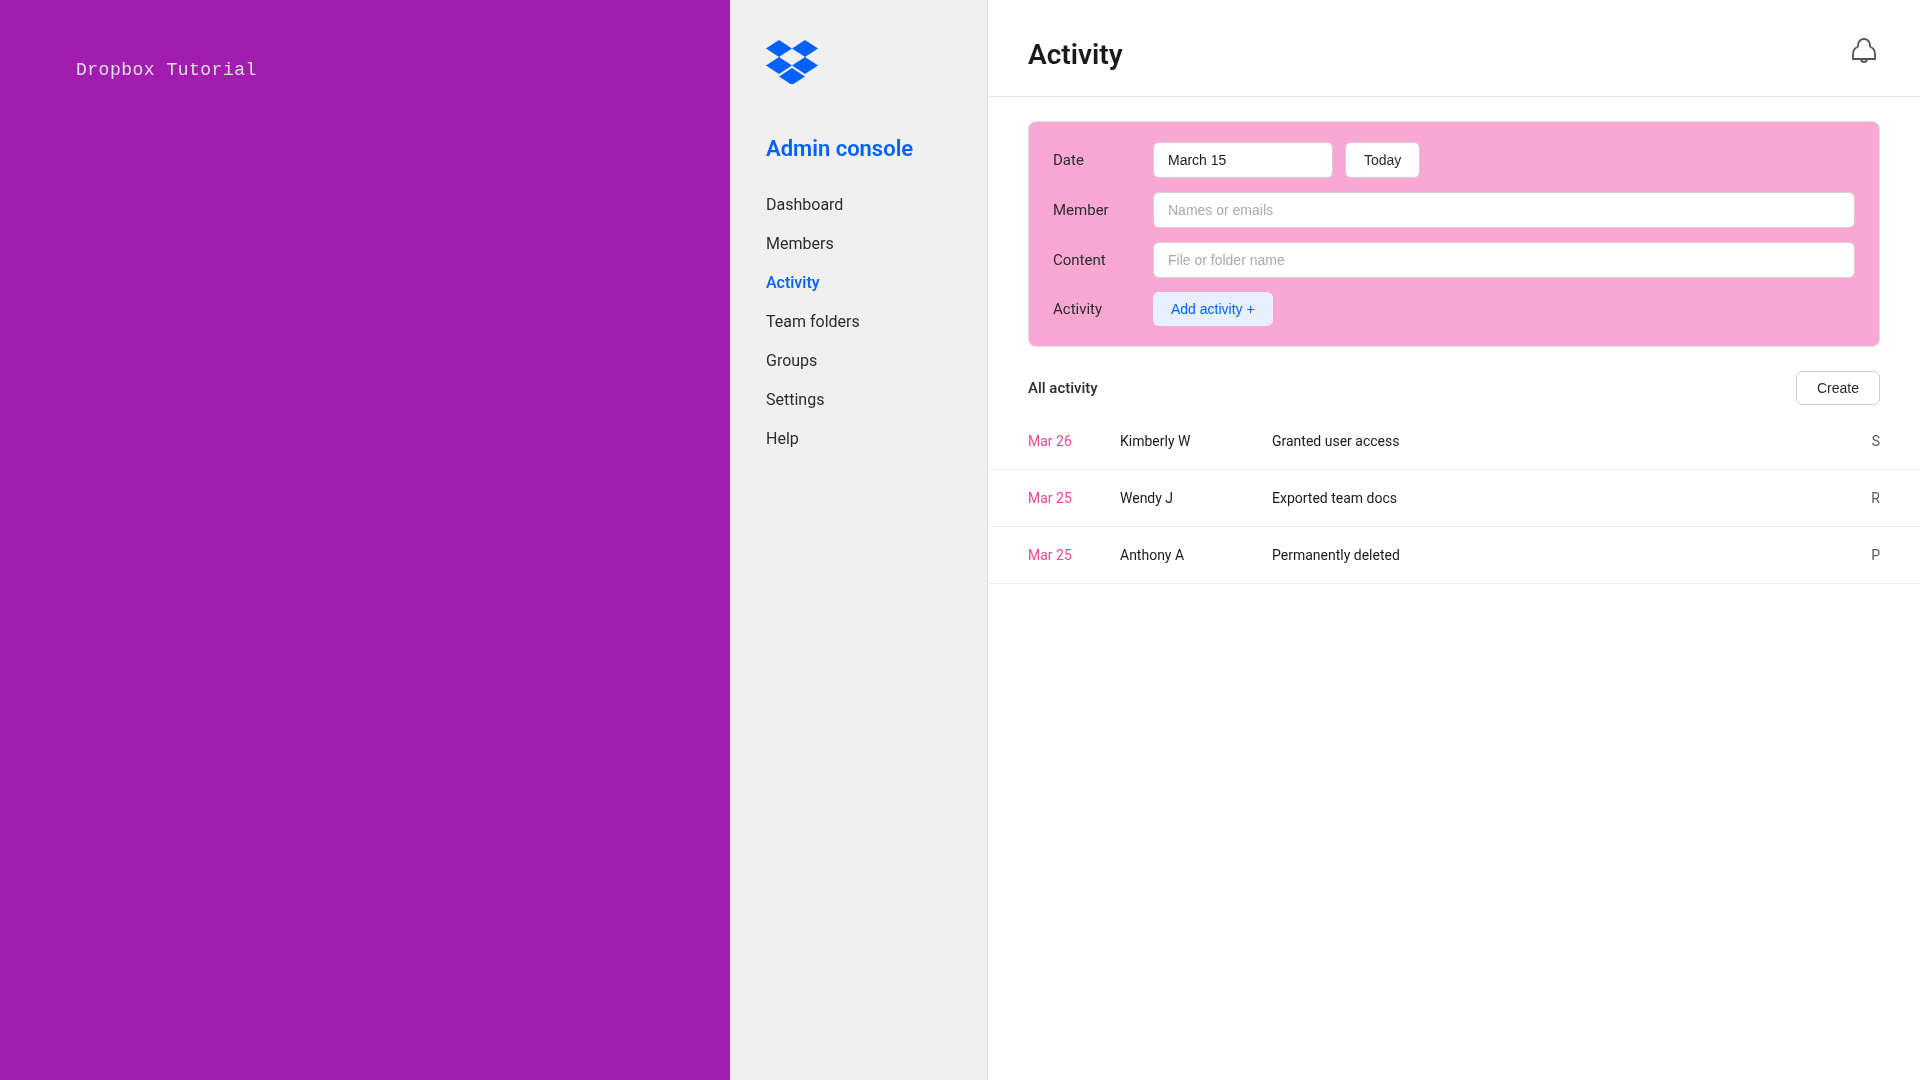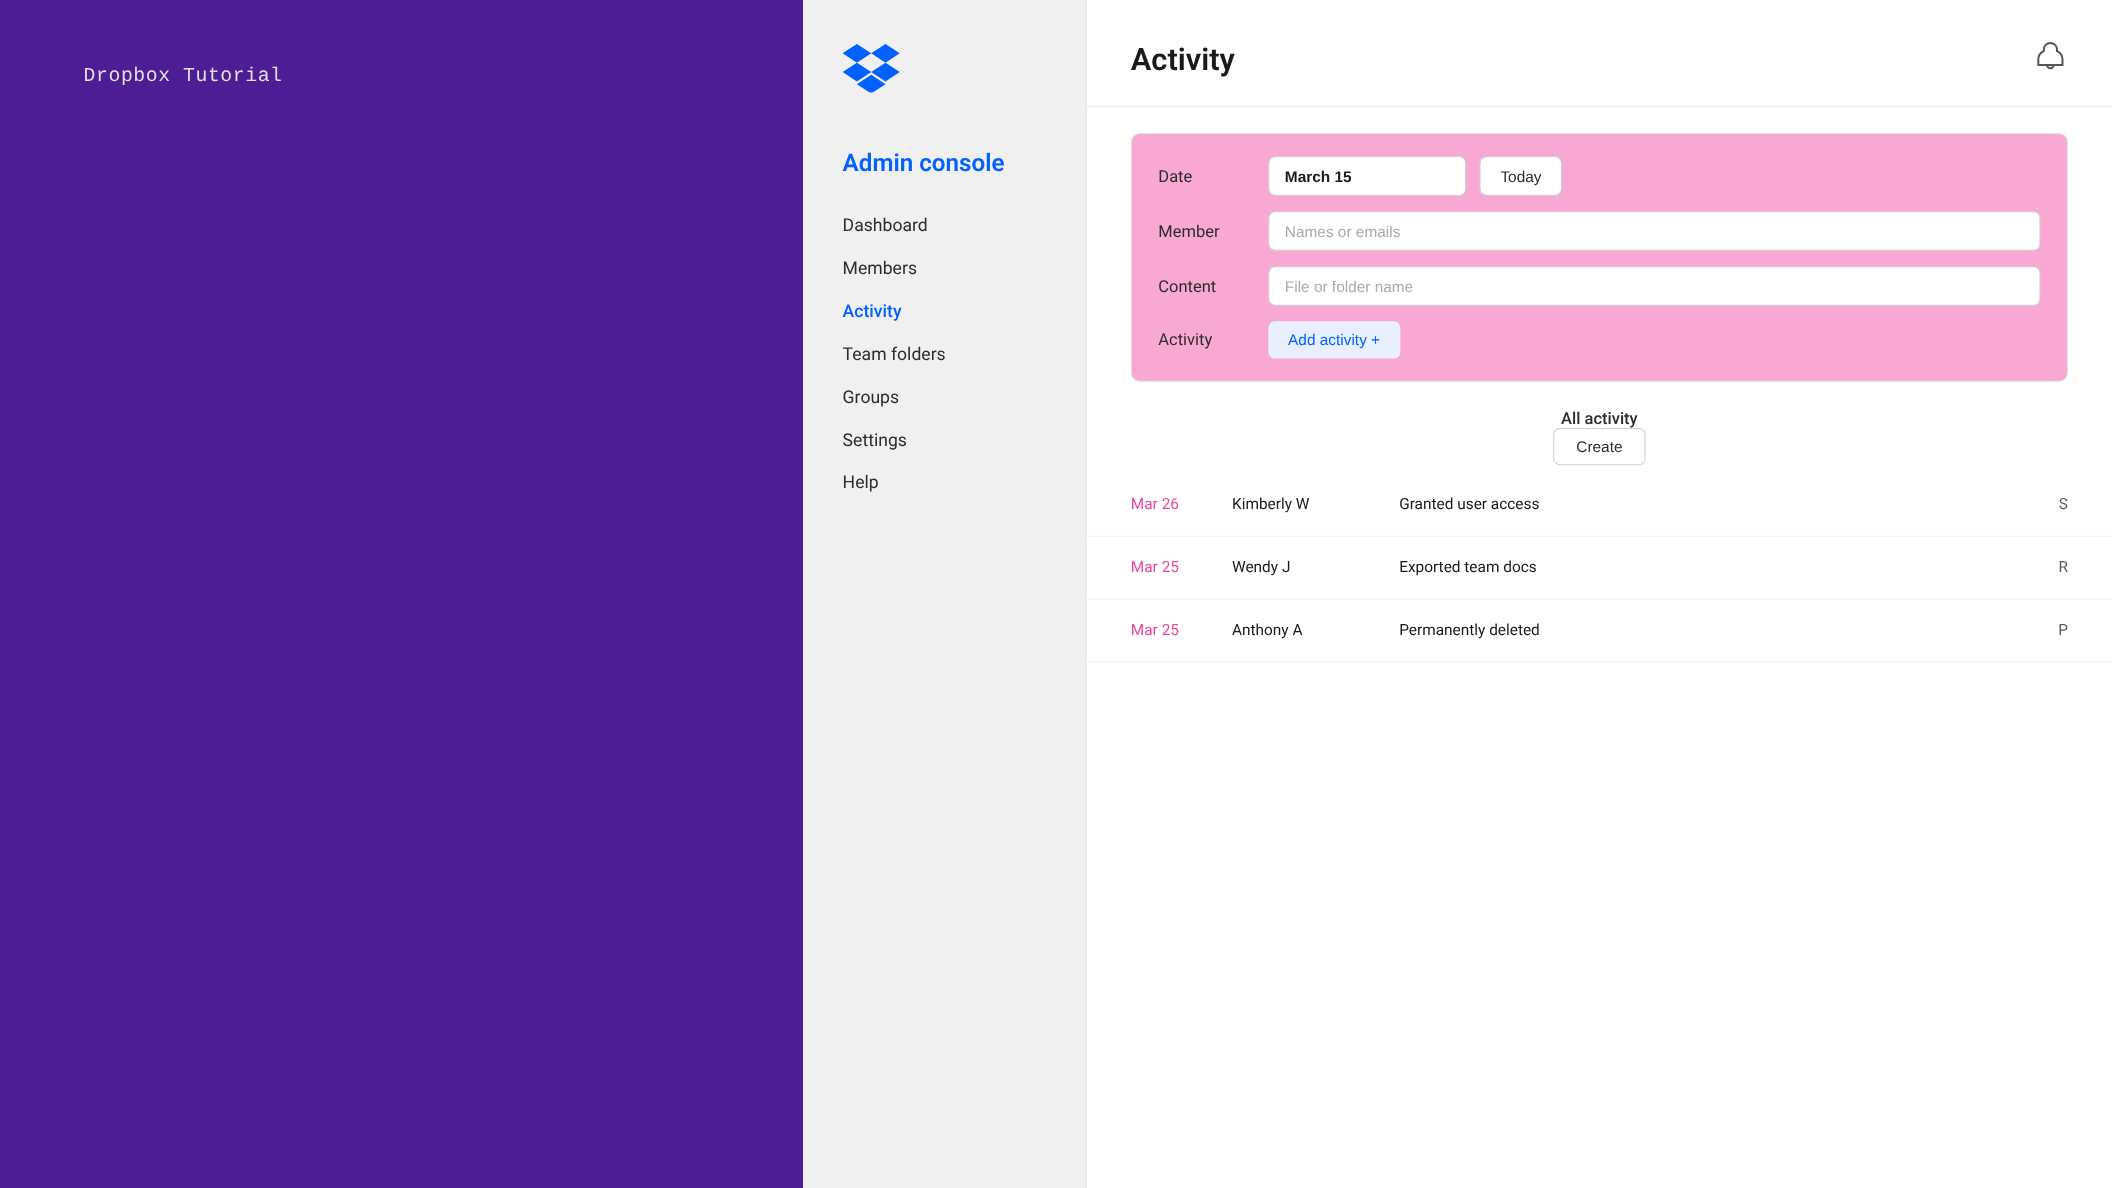--- a/index.html
+++ b/index.html
@@ -9,21 +9,21 @@
       overflow: hidden;
       background: #1a1a1a;
       font-family: -apple-system, BlinkMacSystemFont, 'Segoe UI', Roboto, sans-serif;
       display: flex;
       align-items: stretch;
     }
 
     
     .left-panel {
       flex: 0 0 730px;
-      background: #4c1d95;
+      background: #a21caf;
       display: flex;
       flex-direction: row;
       padding: 60px 0 0 76px;
     }
 
     .tutorial-label {
       font-family: 'Courier New', monospace;
       color: #e0e0e0;
       font-size: 18px;
       letter-spacing: 0.5px;
@@ -158,21 +158,21 @@
       outline: none;
     }
 
     .filter-input::placeholder {
       color: #aaa;
     }
 
     .date-input {
       width: 180px;
       flex: 0 0 180px;
-      font-weight: 700;
+      font-weight: 400;
     }
 
     .today-button {
       margin-left: 12px;
       border: 1px solid #d0d0d0;
       border-radius: 6px;
       padding: 9px 18px;
       font-size: 14px;
       color: #2c2c2c;
       background: #ffffff;
@@ -190,21 +190,20 @@
       font-weight: 500;
     }
 
     
     .activity-list-header {
       padding: 0 40px;
       display: flex;
       align-items: center;
       justify-content: space-between;
       margin-bottom: 8px;
-      flex-direction: column;
     }
 
     .all-activity-label {
       font-size: 15px;
       color: #2c2c2c;
       font-weight: 500;
     }
 
     .create-button {
       border: 1px solid #d0d0d0;

